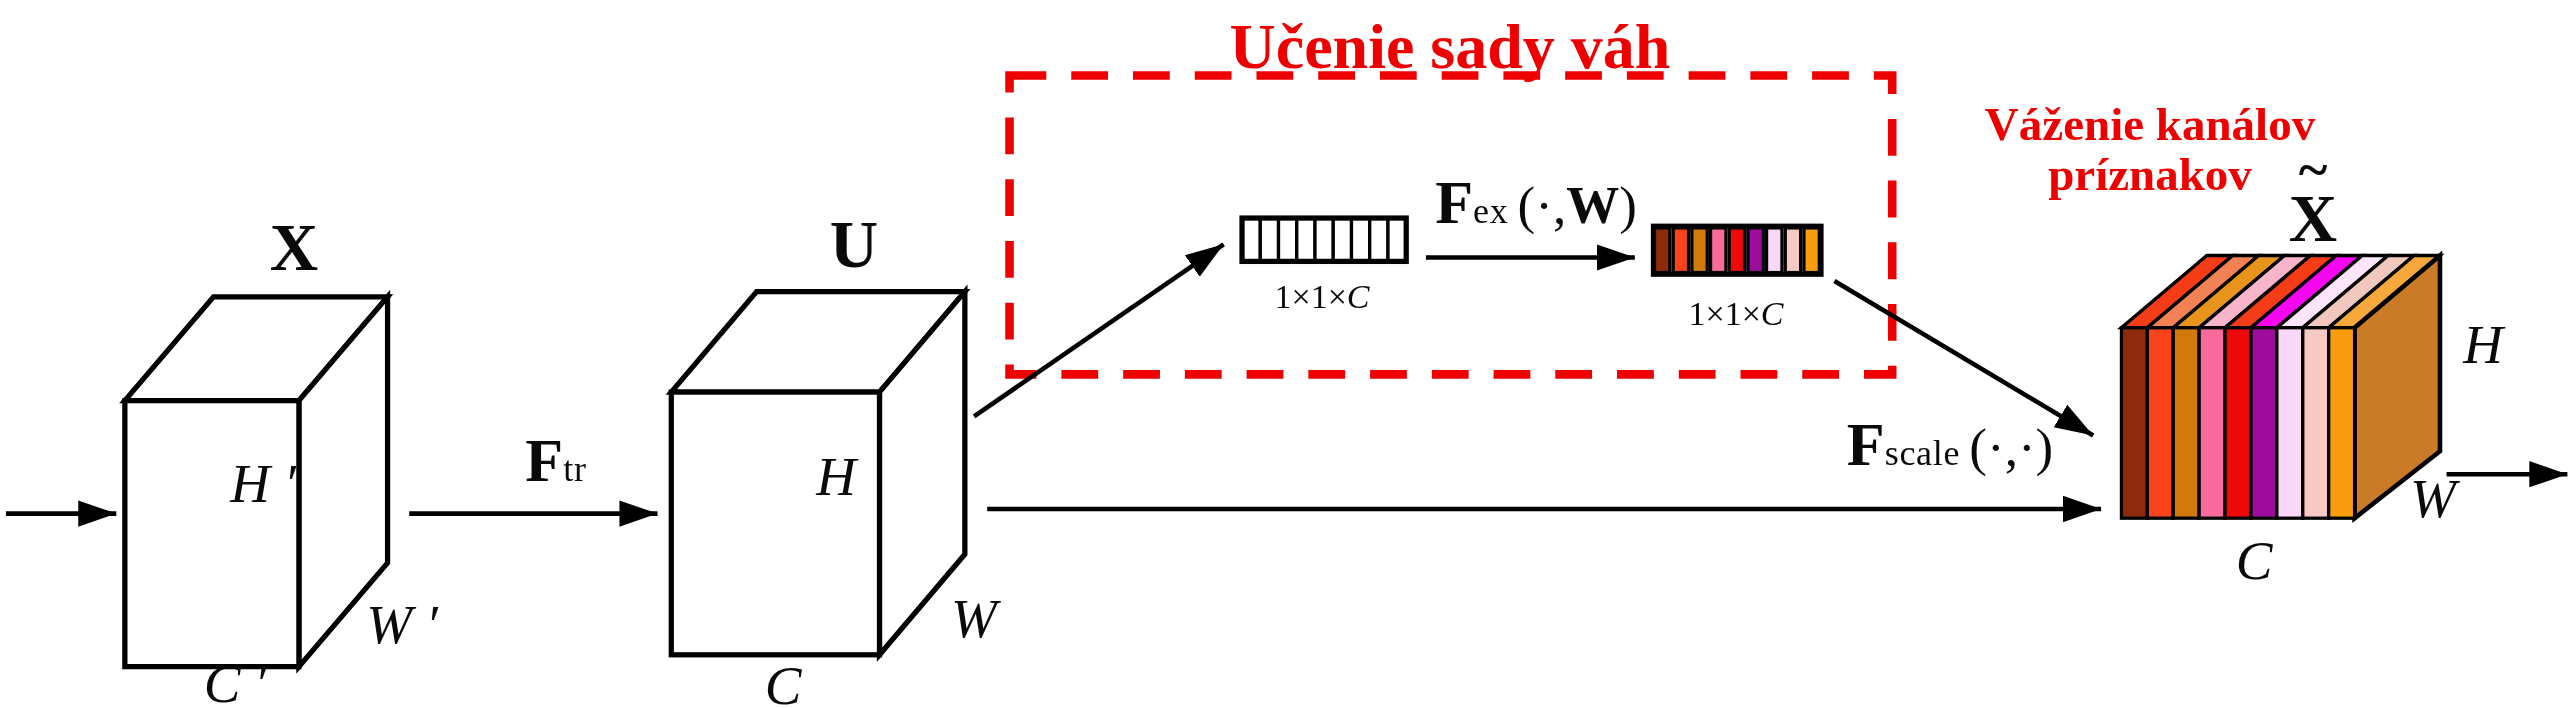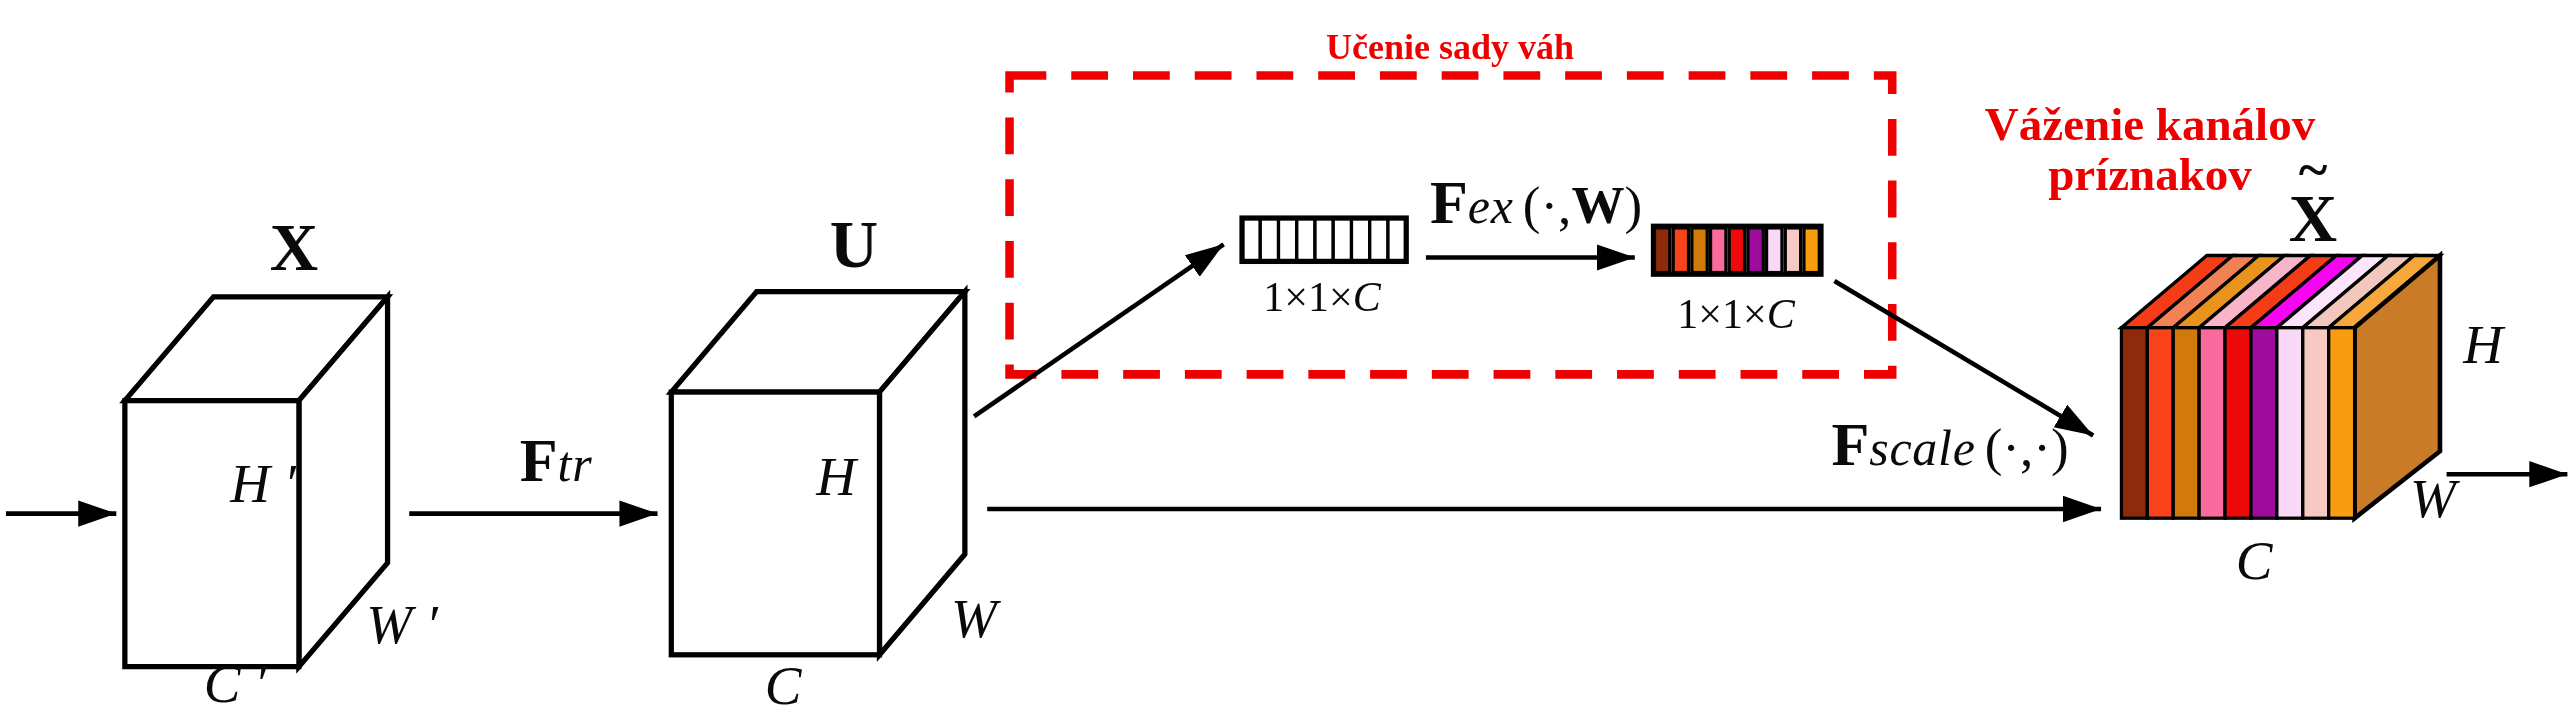--- a/index.html
+++ b/index.html
@@ -4,26 +4,26 @@
 <style>
   html,body{margin:0;padding:0;background:#ffffff;}
   #canvas{position:relative;width:2576px;height:708px;background:#ffffff;overflow:hidden;
           font-family:"Liberation Serif","DejaVu Serif",serif;}
   #shapes{position:absolute;left:0;top:0;}
   .lbl{position:absolute;transform:translate(-50%,-50%);white-space:nowrap;color:#0a0a0a;}
   .cube-name{font-size:67px;font-weight:bold;}
   .dim{font-size:55px;font-style:italic;}
   .formula{font-size:51px;}
   .ff{font-size:62px;font-weight:bold;}
-  .fsub{font-size:50px;font-style:italic;letter-spacing:0.7px;}
+  .fsub{font-size:36px;letter-spacing:0.7px;}
   .fargs{font-size:53px;margin-left:9.2px;}
   .fb{font-weight:bold;}
-  .dimsize{font-size:42px;}
+  .dimsize{font-size:34px;}
   .itc{font-style:italic;}
-  .box-title{font-size:36px;font-weight:bold;}
+  .box-title{font-size:64px;font-weight:bold;}
   .heading2{font-size:47px;font-weight:bold;text-align:center;line-height:50px;}
   .red-text{color:#ee0000;}
   .tilde-wrap{position:relative;display:inline-block;}
   .tilde-mark{position:absolute;left:50%;top:-38px;transform:translateX(-50%);font-size:55px;font-weight:bold;line-height:55px;}
 </style>
 </head>
 <body>
 
 <div id="canvas">
 

